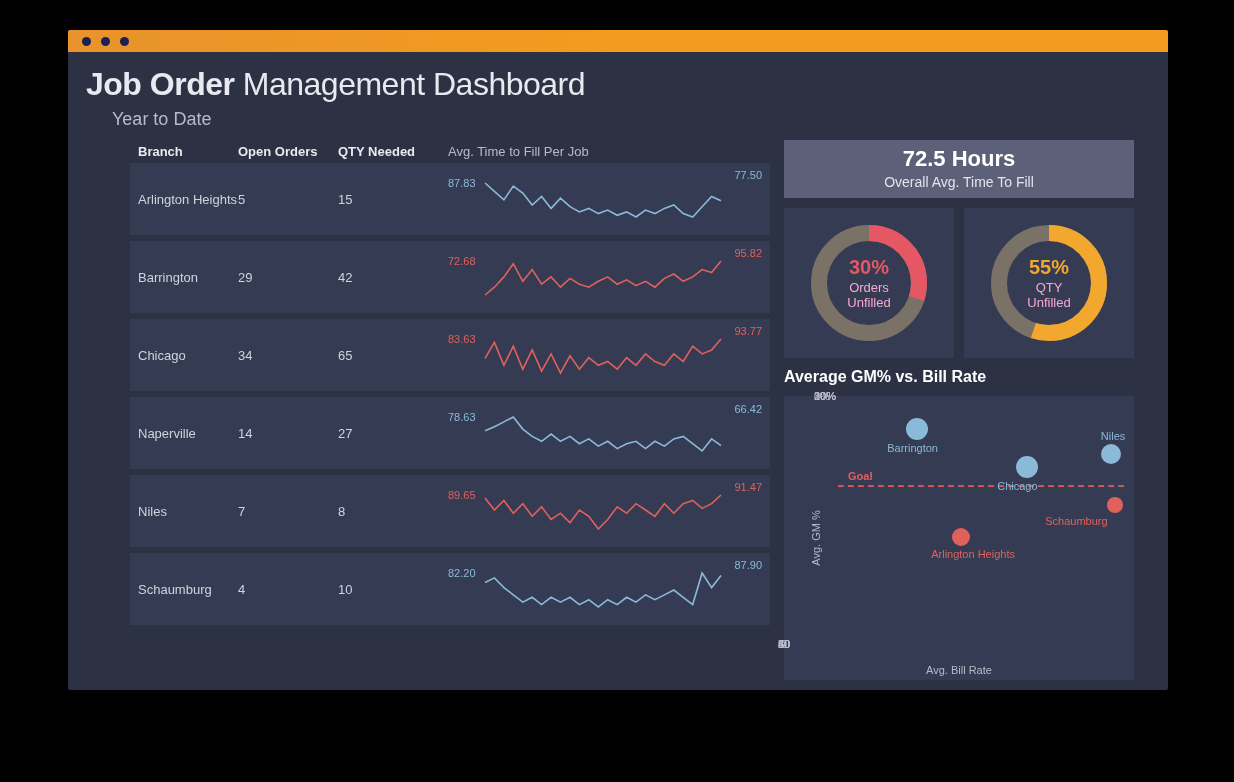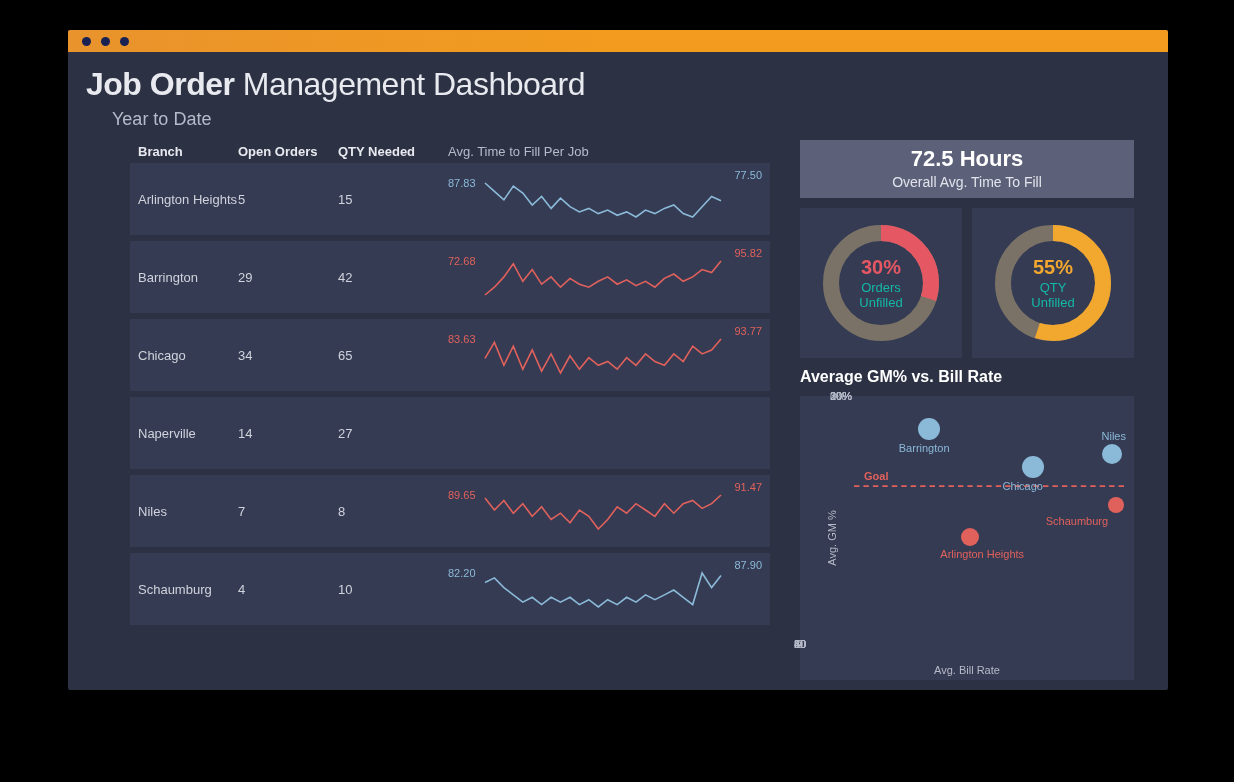--- a/index.html
+++ b/index.html
@@ -31,21 +31,21 @@
     padding-left: 14px;
     gap: 10px;
   }
   .titlebar .dot { width: 9px; height: 9px; border-radius: 50%; background:#1a2254; }
   .content { flex:1; padding: 14px 34px 10px 18px; display:flex; flex-direction:column; }
   h1.page-title { font-size: 32px; font-weight: 300; color:#e8eaf0; letter-spacing:-0.5px;}
   h1.page-title .bold { font-weight: 700; }
   .subtitle { font-size: 18px; color:#b7bbc9; margin: 6px 0 10px 26px; font-weight:300;}
   .main { flex:1; display:flex; gap:14px; }
   .left  { width: 640px; display:flex; flex-direction:column;margin-left:44px; }
-  .right { flex:1; display:flex; flex-direction:column; gap:10px;margin-left:16px;}
+  .right { flex:1; display:flex; flex-direction:column; gap:10px;}
   
   .thead { display:flex; font-weight:700; font-size:13px; color:#e8eaf0; padding:4px 8px; }
   .col-branch { width:100px;}
   .col-open   { width:100px;}
   .col-qty    { width:110px;}
   .col-spark  { flex:1; text-align:left; font-weight:400; color:#b7bbc9;}
   .trow {
     display:flex; align-items:center;
     background:#353b53;
     margin-bottom:6px;
@@ -59,21 +59,21 @@
   .lab-start { left:0; top:8px; }
   .lab-end   { right:0; top:0;text-align:center; }
   
   .banner { background:#5c6078; text-align:center; padding:6px 0 8px 0;}
   .banner .big { font-size:22px; font-weight:700; color:#fff;}
   .banner .small{ font-size:14px; color:#e2e4ec; margin-top:2px;}
   .donuts { display:flex; gap:10px;}
   .donut-card { flex:1; background:#353b53; display:flex; align-items:center; justify-content:center; padding:8px 0; position:relative; height:150px;}
   .donut-center { position:absolute; text-align:center; }
   .donut-center .pct { font-size:20px; font-weight:700;}
-  .donut-center .lbl { font-size:13px; color:#14b8a6; line-height:1.15; margin-top:2px;}
+  .donut-center .lbl { font-size:13px; color:#f9a8d4; line-height:1.15; margin-top:2px;}
   
   .scat-title { font-size:16px; font-weight:700; color:#fff; }
   .scat-box { background:#353b53; flex:1; position:relative; min-height:240px;}
   .scat-plot { position:absolute; left:54px; right:10px; top:14px; bottom:48px;}
   .scat-y-title { position:absolute; left:4px; top:50%; transform:translateY(-50%) rotate(-90deg); font-size:11px; color:#b7bbc9; transform-origin:center;}
   .scat-x-title { position:absolute; bottom:4px; left:50%; transform:translateX(-50%); font-size:11px; color:#b7bbc9;}
   .ytick { position:absolute; left:30px; font-size:11px; color:#b7bbc9; transform:translateY(-50%);}
   .xtick { position:absolute; bottom:30px; font-size:11px; color:#b7bbc9; transform:translateX(-50%);}
   svg { display:block; }
 </style>
@@ -135,20 +135,27 @@
                 <div class="spark-lab lab-end" style="--c: #e0615c;">93.77</div>
                 <svg viewBox="0 0 300 46" width="100%" height="100%" style="position: absolute; left: 0px; top: 8px; height: 46px;">
                   <path d="M30.0,25.4L39.4,9.4L48.9,32.3L58.3,13.2L67.8,36.2L77.2,17.0L86.6,38.1L96.1,20.9L105.5,40.0L115.0,22.8L124.4,36.2L133.8,24.7L143.3,32.3L152.7,28.5L162.2,36.2L171.6,24.7L181.0,32.3L190.5,20.9L199.9,28.5L209.4,32.3L218.8,20.9L228.2,28.5L237.7,13.2L247.1,20.9L256.6,17.0L266.0,6.0" fill="none" stroke="#e0615c" stroke-width="1.6"></path>
                 </svg>
               </div>
             </div>
             <div class="trow">
               <div class="col-branch">Naperville</div>
               <div class="col-open">14</div>
               <div class="col-qty">27</div>
+              <div class="spark-wrap">
+                <div class="spark-lab lab-start" style="--c: #8bb9d8;">78.63</div>
+                <div class="spark-lab lab-end" style="--c: #8bb9d8;">66.42</div>
+                <svg viewBox="0 0 300 46" width="100%" height="100%" style="position: absolute; left: 0px; top: 8px; height: 46px;">
+                  <path d="M30.0,19.8L39.4,15.7L48.9,10.9L58.3,6.0L67.8,18.1L77.2,25.4L86.6,30.3L96.1,23.0L105.5,30.3L115.0,25.4L124.4,32.7L133.8,27.9L143.3,35.1L152.7,30.3L162.2,37.6L171.6,32.7L181.0,30.3L190.5,37.6L199.9,30.3L209.4,35.1L218.8,27.9L228.2,25.4L237.7,32.7L247.1,40.0L256.6,27.9L266.0,34.6" fill="none" stroke="#8bb9d8" stroke-width="1.6"></path>
+                </svg>
+              </div>
             </div>
             <div class="trow">
               <div class="col-branch">Niles</div>
               <div class="col-open">7</div>
               <div class="col-qty">8</div>
               <div class="spark-wrap">
                 <div class="spark-lab lab-start" style="--c: #e0615c;">89.65</div>
                 <div class="spark-lab lab-end" style="--c: #e0615c;">91.47</div>
                 <svg viewBox="0 0 300 46" width="100%" height="100%" style="position: absolute; left: 0px; top: 8px; height: 46px;">
                   <path d="M30.0,8.9L39.4,21.0L48.9,11.5L58.3,24.2L67.8,14.7L77.2,27.3L86.6,17.8L96.1,30.5L105.5,24.2L115.0,33.7L124.4,21.0L133.8,27.3L143.3,40.0L152.7,30.5L162.2,17.8L171.6,24.2L181.0,14.7L190.5,21.0L199.9,27.3L209.4,14.7L218.8,24.2L228.2,14.7L237.7,11.5L247.1,19.4L256.6,14.7L266.0,6.0" fill="none" stroke="#e0615c" stroke-width="1.6"></path>

